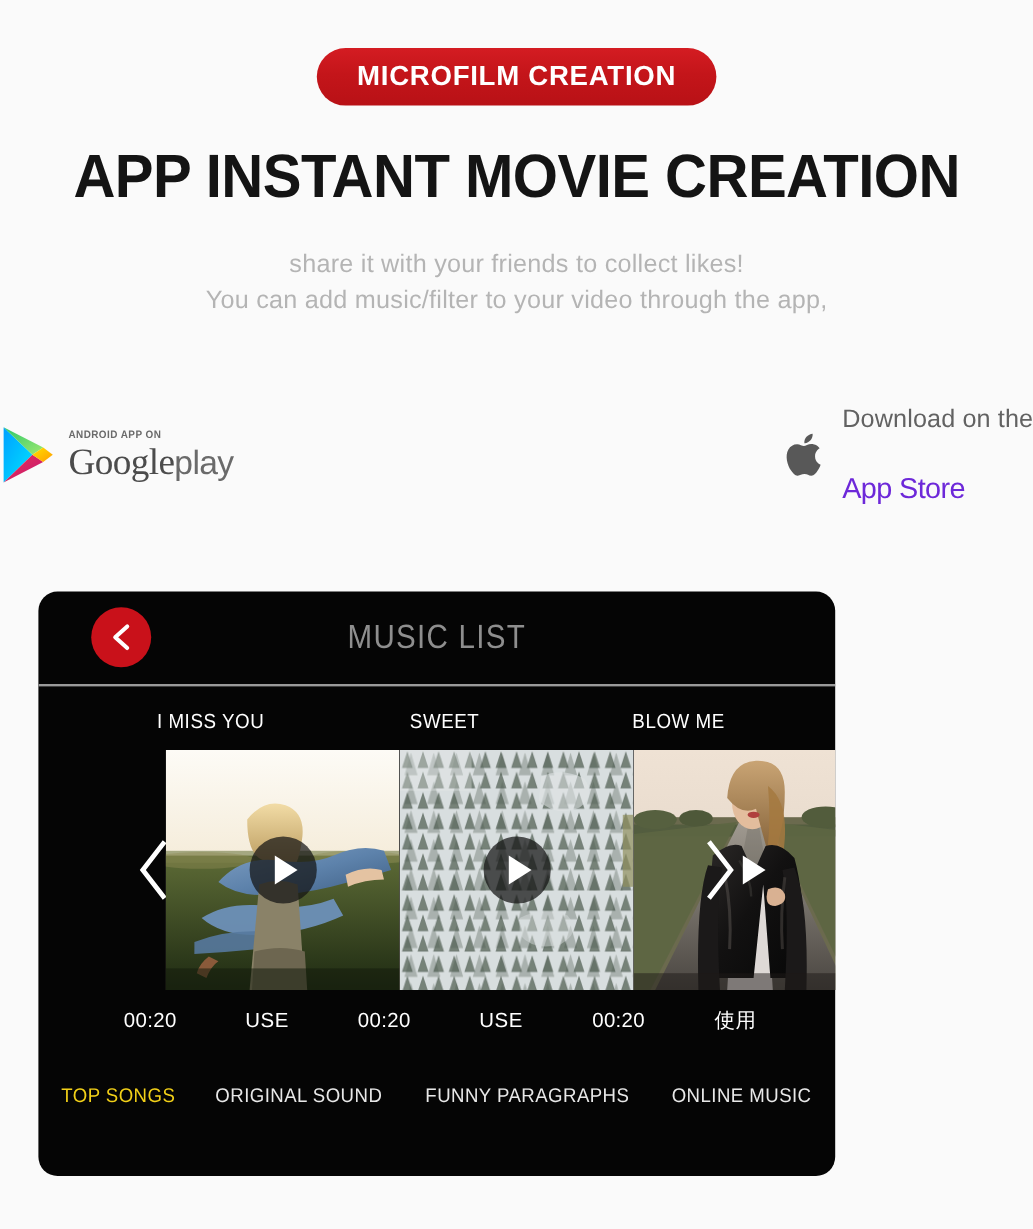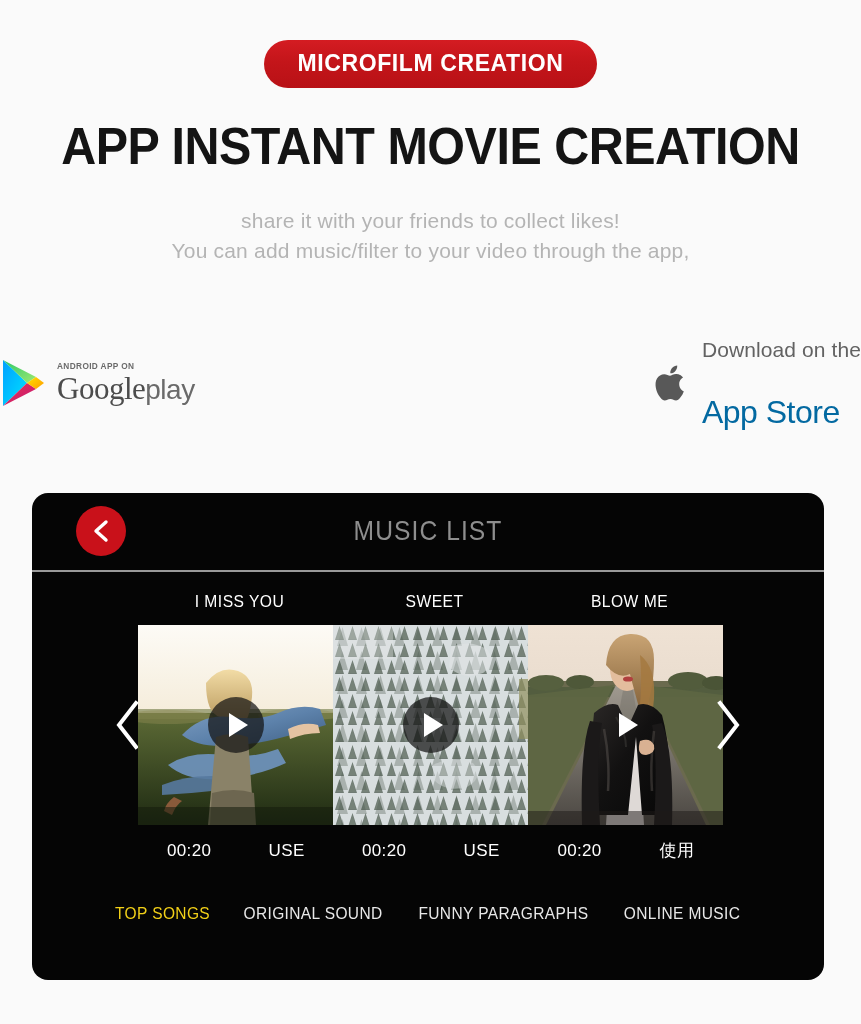--- a/index.html
+++ b/index.html
@@ -108,34 +108,34 @@
   .apple-logo { width: 38px; height: 46px; flex: none; }
   .as-text { text-align: left; line-height: 1; }
   .as-top {
     font-size: 21px;
     color: #626262;
     display: block;
     margin-bottom: 3px;
     letter-spacing: 0.1px;
   }
   .as-main {
-    font-size: 32px;
-    color: #0369a1;
+    font-size: 24px;
+    color: #6d28d9;
     display: block;
     letter-spacing: -0.5px;
     font-weight: 400;
     margin-top: 36px;
   }
 
   
   .app-panel {
     position: absolute;
     left: 32px;
     top: 493px;
-    width: 792px;
+    width: 664px;
     height: 487px;
     background: #050505;
     border-radius: 16px;
     box-sizing: border-box;
     overflow: hidden;
   }
 
   .panel-header {
     position: relative;
     height: 77px;

